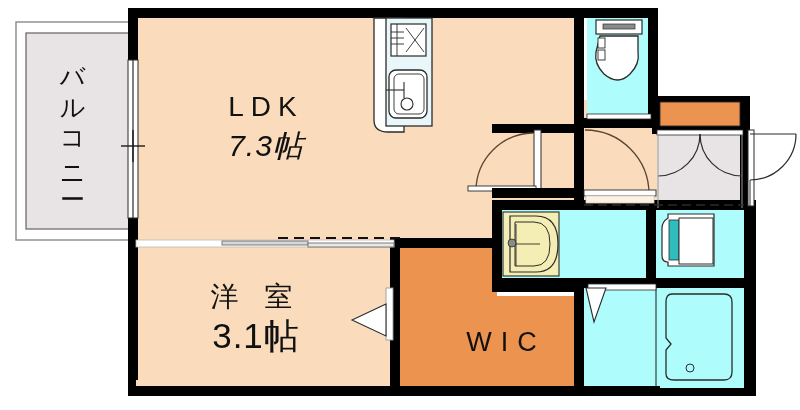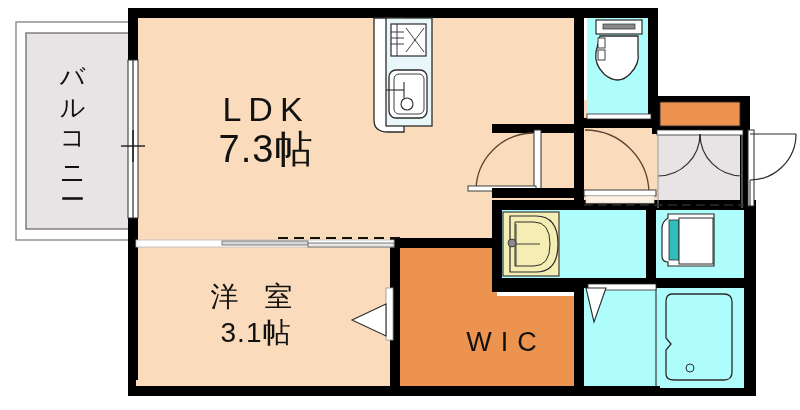--- a/index.html
+++ b/index.html
@@ -11,24 +11,24 @@
   #plan{position:absolute;left:0;top:0;width:800px;height:410px;}
   .lbl{
     position:absolute;
     color:#111111;
     font-family:"Liberation Sans","DejaVu Sans",sans-serif;
     white-space:pre;
     line-height:1.05;
     pointer-events:none;
     text-align:center;
   }
-  #ldk-label{ left:206px; top:92px; width:120px; font-size:34px; letter-spacing:7px; }
-  #ldk-area { left:204px; top:130px; width:124px; font-size:38px; letter-spacing:1px; }
+  #ldk-label{ left:206px; top:92px; width:120px; font-size:28px; letter-spacing:7px; }
+  #ldk-area { left:204px; top:130px; width:124px; font-size:30px; letter-spacing:1px;font-style:italic; }
   #room-label{ left:196px; top:282px; width:120px; font-size:28px; letter-spacing:9px; }
-  #room-area { left:196px; top:318px; width:120px; font-size:28px; letter-spacing:1px; }
+  #room-area { left:196px; top:318px; width:120px; font-size:35px; letter-spacing:1px; }
   #wic-label { left:426px; top:328px; width:160px; font-size:27px; letter-spacing:9px; }
   #balcony-label{
     left:52px; top:48px; width:34px; font-size:25px;
     letter-spacing:6px;
     writing-mode:vertical-rl; text-orientation:upright;
   }
 </style>
 </head>
 <body>
 

